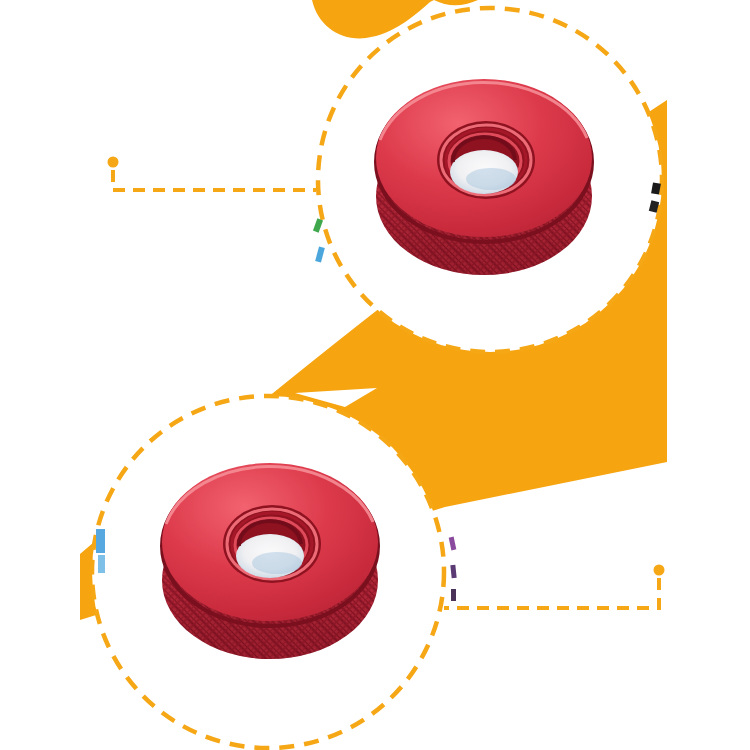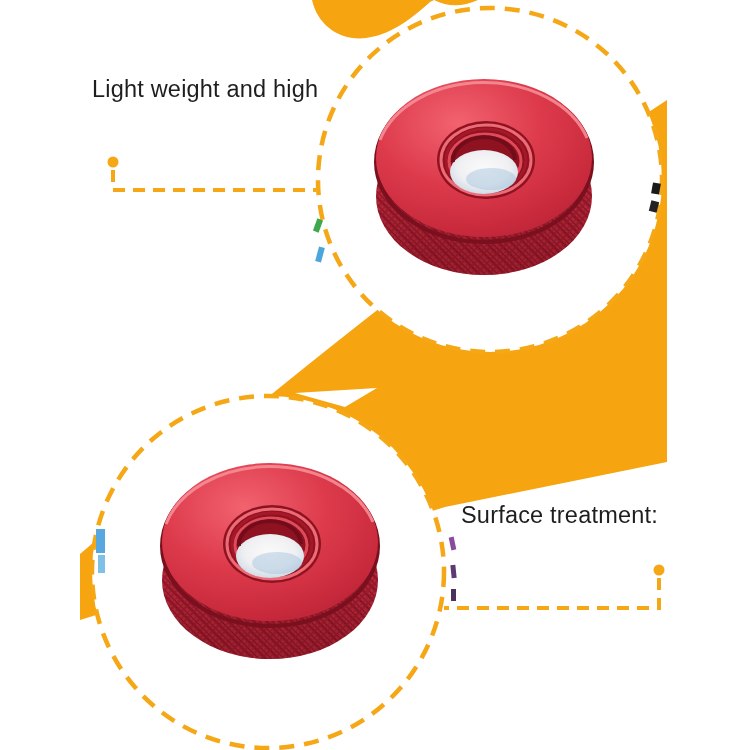--- a/index.html
+++ b/index.html
@@ -107,19 +107,17 @@
       <div class="artifact" style="left: 96px; top: 529px; width: 9px; height: 24px; background: rgb(87, 168, 224); transform: rotate(0deg);"></div>
       <div class="artifact" style="left: 98px; top: 555px; width: 7px; height: 18px; background: rgb(127, 192, 232); transform: rotate(0deg);"></div>
       <div class="artifact" style="left: 652px; top: 183px; width: 8px; height: 11px; background: rgb(26, 26, 26); transform: rotate(10deg);"></div>
       <div class="artifact" style="left: 650px; top: 201px; width: 8px; height: 11px; background: rgb(34, 34, 34); transform: rotate(14deg);"></div>
       <div class="artifact" style="left: 450px; top: 537px; width: 5px; height: 13px; background: rgb(138, 74, 158); transform: rotate(-12deg);"></div>
       <div class="artifact" style="left: 451px; top: 565px; width: 5px; height: 13px; background: rgb(92, 59, 116); transform: rotate(-6deg);"></div>
       <div class="artifact" style="left: 451px; top: 589px; width: 5px; height: 12px; background: rgb(74, 50, 88); transform: rotate(0deg);"></div>
     </div>
 
   <div class="callout-text" id="callout-top">
-    <span>Light weight and high</span>
   </div>
   <div class="callout-text" id="callout-bottom">
-    <span>Surface treatment:</span>
   </div>
 
 </div>
 
 </body></html>

